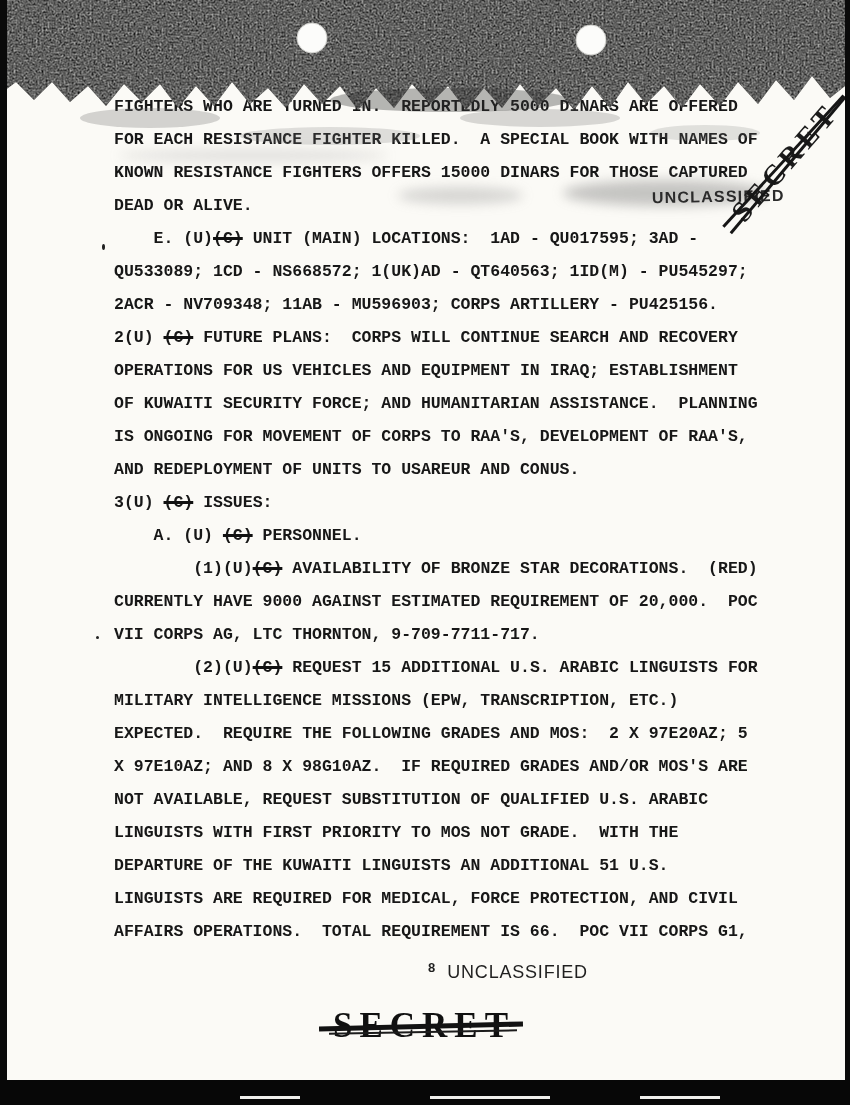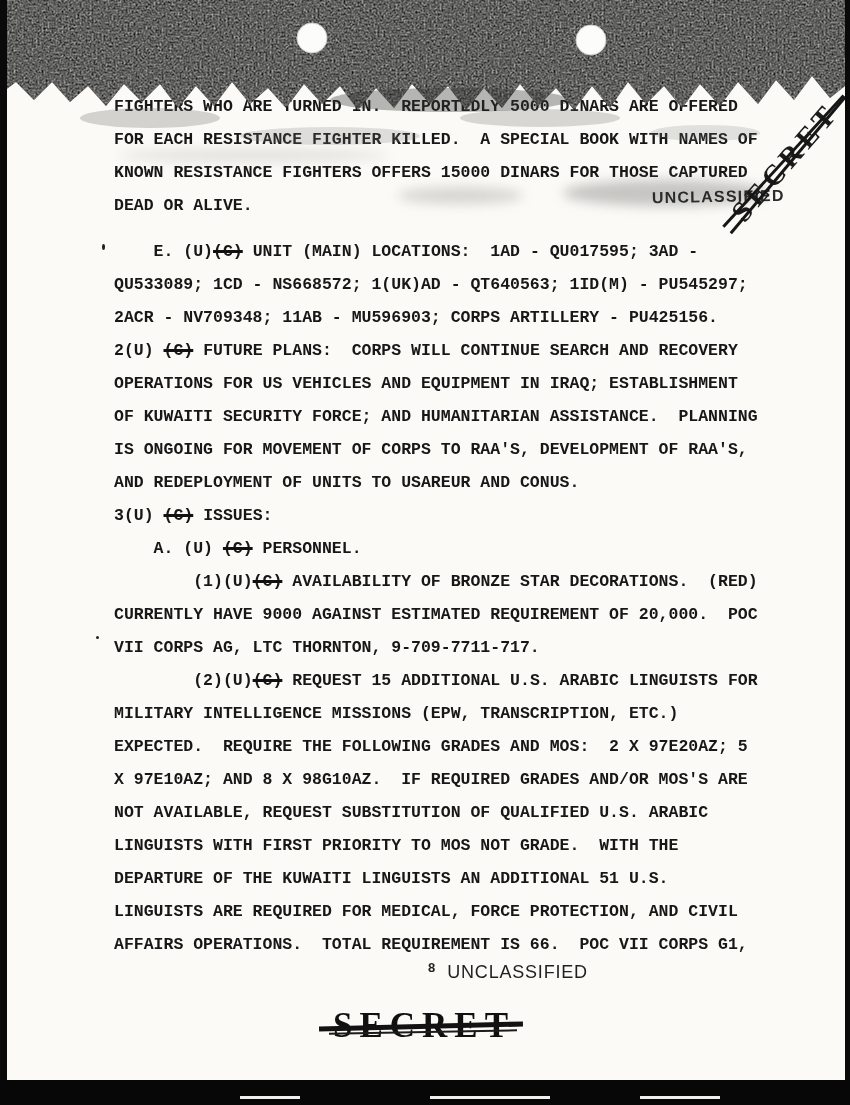--- a/index.html
+++ b/index.html
@@ -19,21 +19,21 @@
     left: 114px;
     top: 90px;
     width: 680px;
     z-index: 2;
     color: #171717;
     font-size: 16.5px;
     font-weight: bold;
     white-space: pre;
   }
   .doc-line { height: 33px; line-height: 33px; }
-  .doc-line:nth-child(5) { margin-top: 13px; } 
+  .doc-line:nth-child(5) { } 
   .struck {
     text-decoration: line-through;
     text-decoration-thickness: 3px;
     text-decoration-color: #111;
   }
 
   
   .stamp-unclassified-top {
     position: absolute;
     left: 652px; top: 188px;

